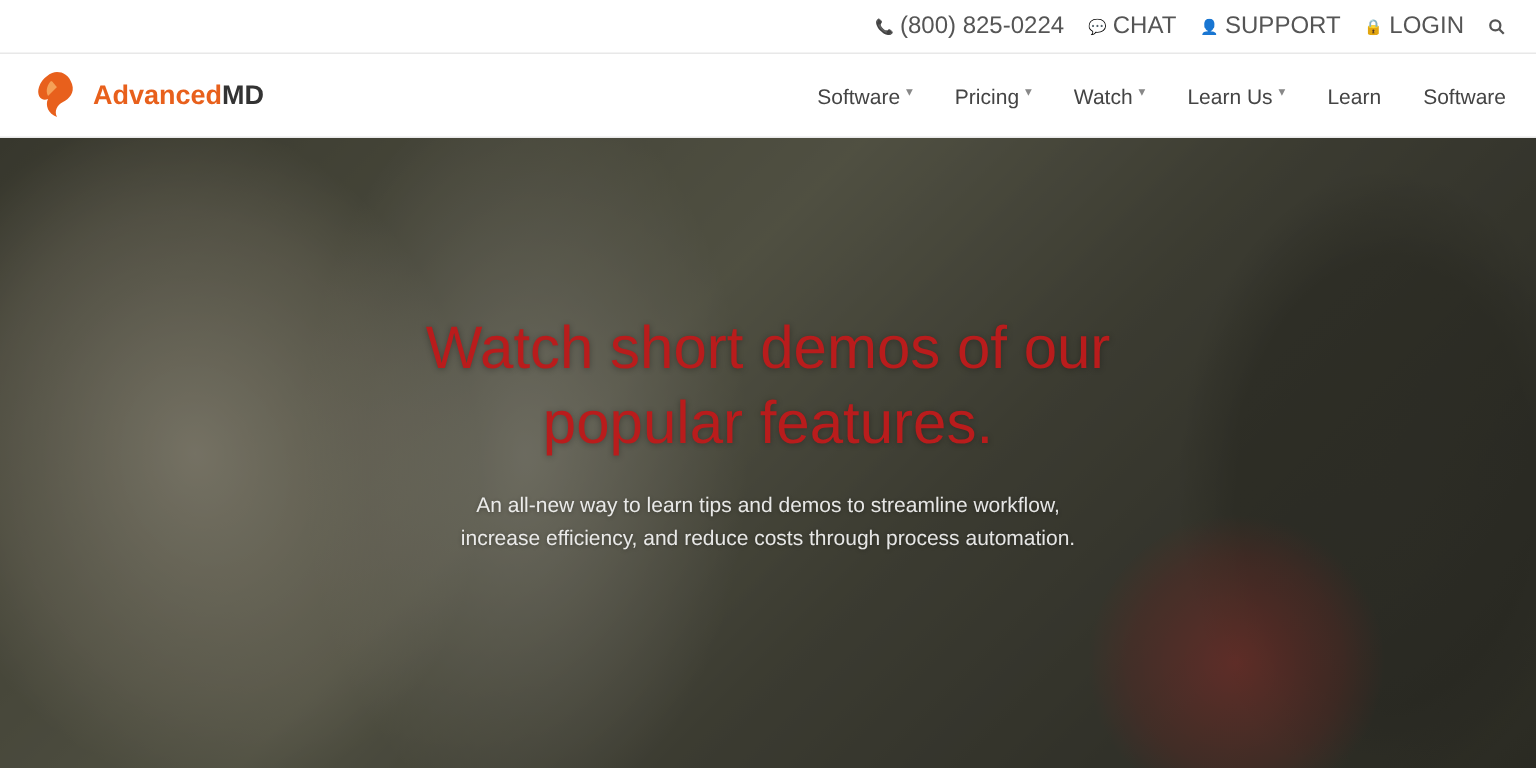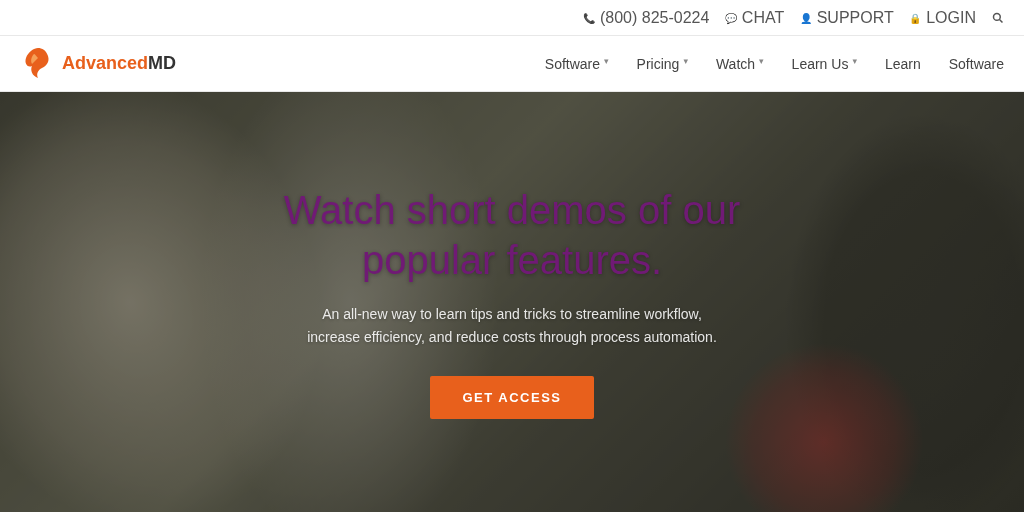--- a/index.html
+++ b/index.html
@@ -141,21 +141,21 @@
       display: flex;
       flex-direction: column;
       align-items: center;
       justify-content: center;
       text-align: center;
       padding: 20px;
     }
     .hero-title {
       font-size: 40px;
       font-weight: 300;
-      color: #701a75;
+      color: #b91c1c;
       line-height: 1.25;
       margin-bottom: 18px;
       text-shadow: 0 1px 4px rgba(0,0,0,0.3);
       max-width: 600px;
     }
     .hero-subtitle {
       font-size: 14px;
       color: rgba(255,255,255,0.88);
       line-height: 1.6;
       max-width: 420px;
@@ -267,16 +267,15 @@
 
 <section class="hero">
   <div class="hero-bg"></div>
   <div class="hero-shape-left"></div>
   <div class="hero-shape-center"></div>
   <div class="hero-shape-right"></div>
   <div class="hero-shape-red"></div>
   <div class="hero-overlay"></div>
   <div class="hero-content">
     <h1 class="hero-title">Watch short demos of our popular features.</h1>
-    <p class="hero-subtitle">An all-new way to learn tips and tricks to streamline workflow, increase efficiency, and reduce costs through process automation.</p>
-    <button class="cta-button">GET ACCESS</button>
+    <p class="hero-subtitle">An all-new way to learn tips and demos to streamline workflow, increase efficiency, and reduce costs through process automation.</p>
   </div>
 </section>
 
 </body></html>

